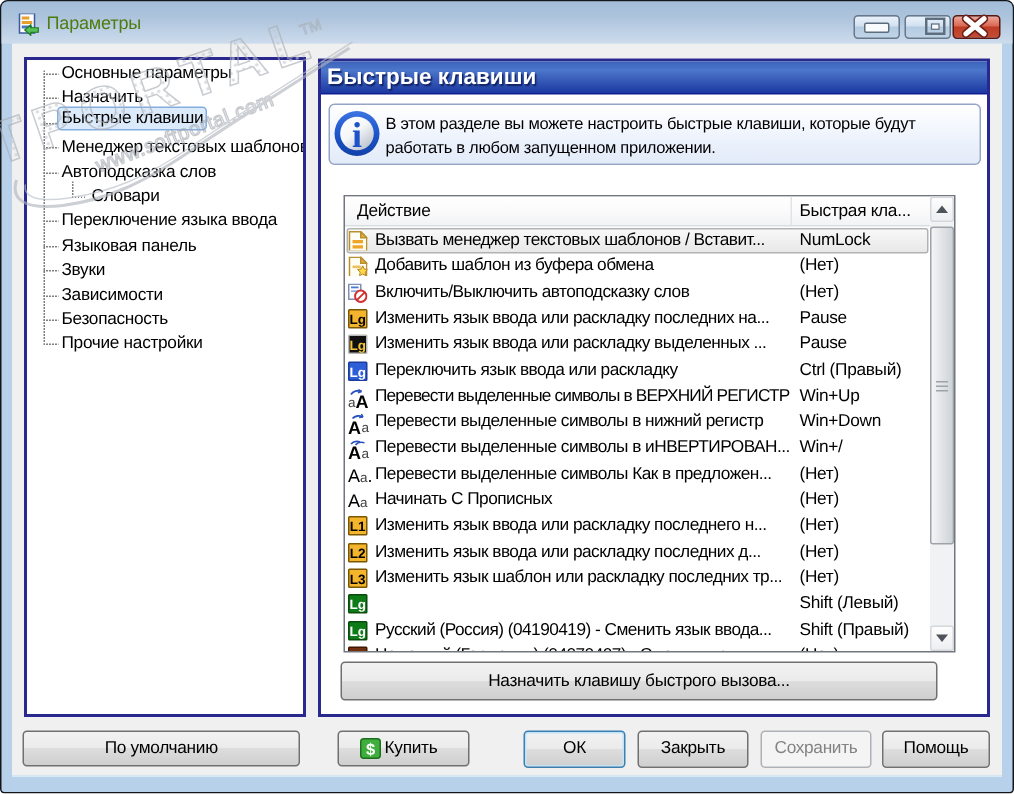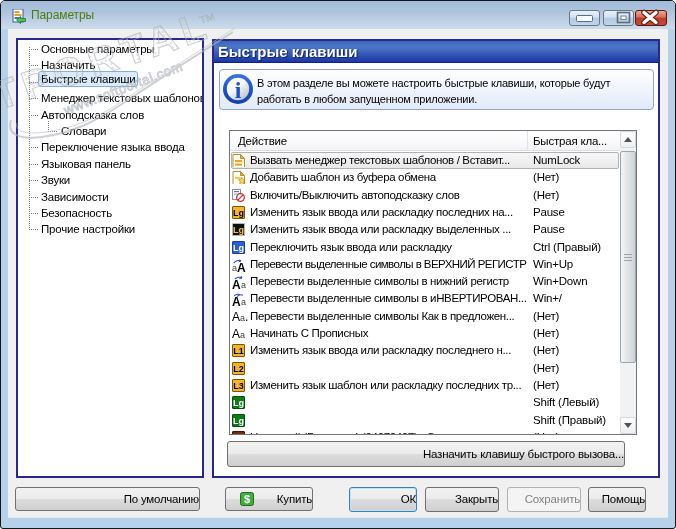--- a/index.html
+++ b/index.html
@@ -69,21 +69,21 @@
   .rkey{position:absolute;left:303px;top:2px;font-size:11.5px;letter-spacing:-0.2px;white-space:nowrap;color:#000;}
   .ricon{position:absolute;left:2px;top:2px;width:13px;height:13px;}
   .lg{box-sizing:border-box;font-size:9px;font-weight:bold;text-align:center;line-height:12px;border-radius:1px;}
   #rowsel{position:absolute;left:1px;top:21px;width:388px;height:17px;box-sizing:border-box;
      border:1px solid #b2b2b2;border-radius:2px;
      background:linear-gradient(180deg,#f8f8f8,#e8e8e8);}
 
   
   .btn{position:absolute;box-sizing:border-box;border:1px solid #707070;border-radius:3px;
      background:linear-gradient(180deg,#f2f2f2 0%,#ebebeb 49%,#dddddd 50%,#cfcfcf 100%);
-     font-size:11.5px;letter-spacing:-0.2px;color:#000;text-align:right;}
+     font-size:11.5px;letter-spacing:-0.2px;color:#000;text-align:center;}
   .btn span{position:relative;}
 </style>
 </head>
 <body>
 <div id="frame" class="abs"></div>
 <div id="titlebar" class="abs"></div>
 <div id="titleicon" class="abs">
   <svg width="15" height="15" viewBox="0 0 15 15">
     <rect x="1" y="0" width="10" height="13" fill="#fdfdfd" stroke="#3a5a9a" stroke-width="1"></rect>
     <rect x="2.5" y="2" width="5" height="2" fill="#e8a02c"></rect>
@@ -262,33 +262,35 @@
         <div class="rtext" style="">Начинать С Прописных</div>
         <div class="rkey">(Нет)</div>
       </div>
       <div class="row" style="top:211px">
         <div class="ricon lg" style="background:#f4b42c;color:#000;border:1px solid #7a5800">L1</div>
         <div class="rtext" style="">Изменить язык ввода или раскладку последнего н...</div>
         <div class="rkey">(Нет)</div>
       </div>
       <div class="row" style="top:229px">
         <div class="ricon lg" style="background:#f4b42c;color:#000;border:1px solid #7a5800">L2</div>
+        <div class="rtext" style="">Изменить язык ввода или раскладку последних д...</div>
         <div class="rkey">(Нет)</div>
       </div>
       <div class="row" style="top:246px">
         <div class="ricon lg" style="background:#f4b42c;color:#000;border:1px solid #7a5800">L3</div>
         <div class="rtext" style="">Изменить язык шаблон или раскладку последних тр...</div>
         <div class="rkey">(Нет)</div>
       </div>
       <div class="row" style="top:263px">
         <div class="ricon lg" style="background:#0e7c16;color:#fff;border:1px solid #0a4c0e">Lg</div>
         <div class="rkey">Shift (Левый)</div>
       </div>
       <div class="row" style="top:281px">
         <div class="ricon lg" style="background:#0e7c16;color:#fff;border:1px solid #0a4c0e">Lg</div>
+        <div class="rtext" style="">Русский (Россия) (04190419) - Сменить язык ввода...</div>
         <div class="rkey">Shift (Правый)</div>
       </div>
       <div class="row" style="top:298px">
         <div class="ricon lg" style="background:#703010;color:#fff;border:1px solid #401800">Lg</div>
         <div class="rtext" style="">Немецкий (Германия) (04070407) - Сменить язык...</div>
         <div class="rkey">(Нет)</div>
       </div>
     </div>
 
   <div class="sbtrack abs" style="left:390px;top:0;width:16px;height:303px"></div>
@@ -306,21 +308,21 @@
 <div class="btn" style="left:225px;top:487px;width:88px;height:24px;line-height:22px;">
   <svg style="position:absolute;left:14px;top:4px" width="14" height="14">
       <rect x="0.5" y="0.5" width="13" height="13" rx="2" fill="#3fae3f" stroke="#1c701c"></rect>
       <text x="7" y="11" font-size="11" font-weight="bold" fill="#fff" text-anchor="middle" font-family="Liberation Sans">$</text>
     </svg>
   <span style="margin-left:10px">Купить</span>
 </div>
 <div class="btn" style="left:349px;top:487px;width:68px;height:25px;line-height:23px;border-color:#3c7fb1;box-shadow:inset 0 0 0 1px #c0e4f5;">ОК</div>
 <div class="btn" style="left:425px;top:487px;width:74px;height:25px;line-height:23px;">Закрыть</div>
 <div class="btn" style="left:507px;top:487px;width:74px;height:25px;line-height:23px;background:#f4f4f4;border-color:#aeb2b7;color:#838383;">Сохранить</div>
-<div class="btn" style="left:588px;top:487px;width:58px;height:25px;line-height:23px;">Помощь</div>
+<div class="btn" style="left:588px;top:487px;width:72px;height:25px;line-height:23px;">Помощь</div>
 
 <svg id="wm" class="abs" style="left:0;top:0;z-index:50;pointer-events:none" width="676" height="529">
   <defs>
     <pattern id="dots" width="4.5" height="4.5" patternUnits="userSpaceOnUse">
       <circle cx="1.6" cy="1.6" r="1.15" fill="#c5c9cf"></circle>
     </pattern>
   </defs>
   <g opacity="0.62">
     <g transform="translate(-96,143) rotate(-19)">
       <text x="0" y="0" font-size="40" font-weight="bold" letter-spacing="6" font-family="Liberation Sans" fill="url(#dots)" stroke="#a8adb4" stroke-width="1">SOFTPORTAL</text>

